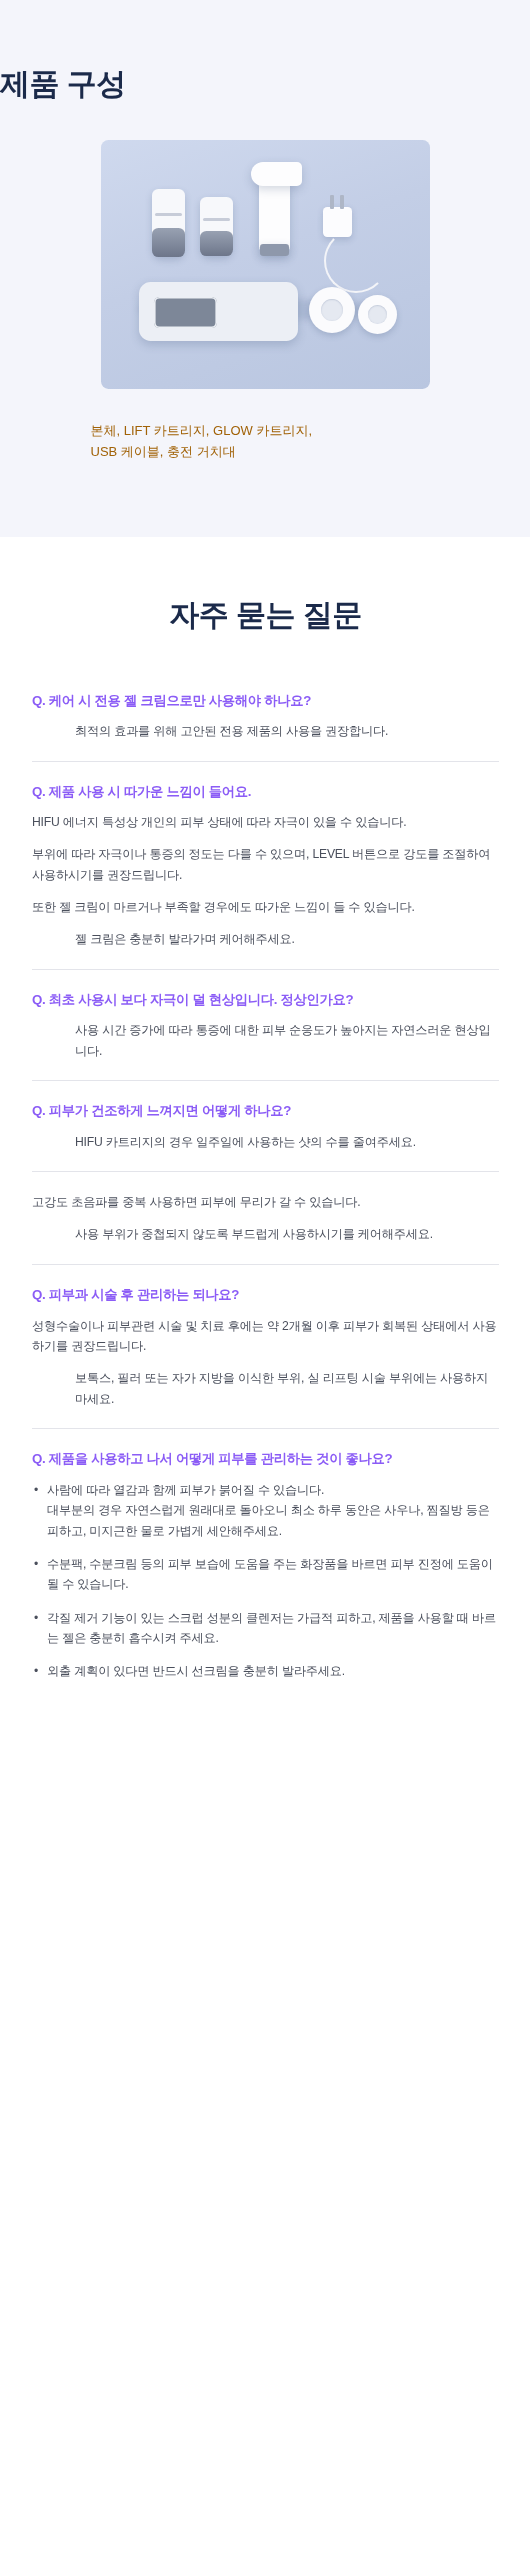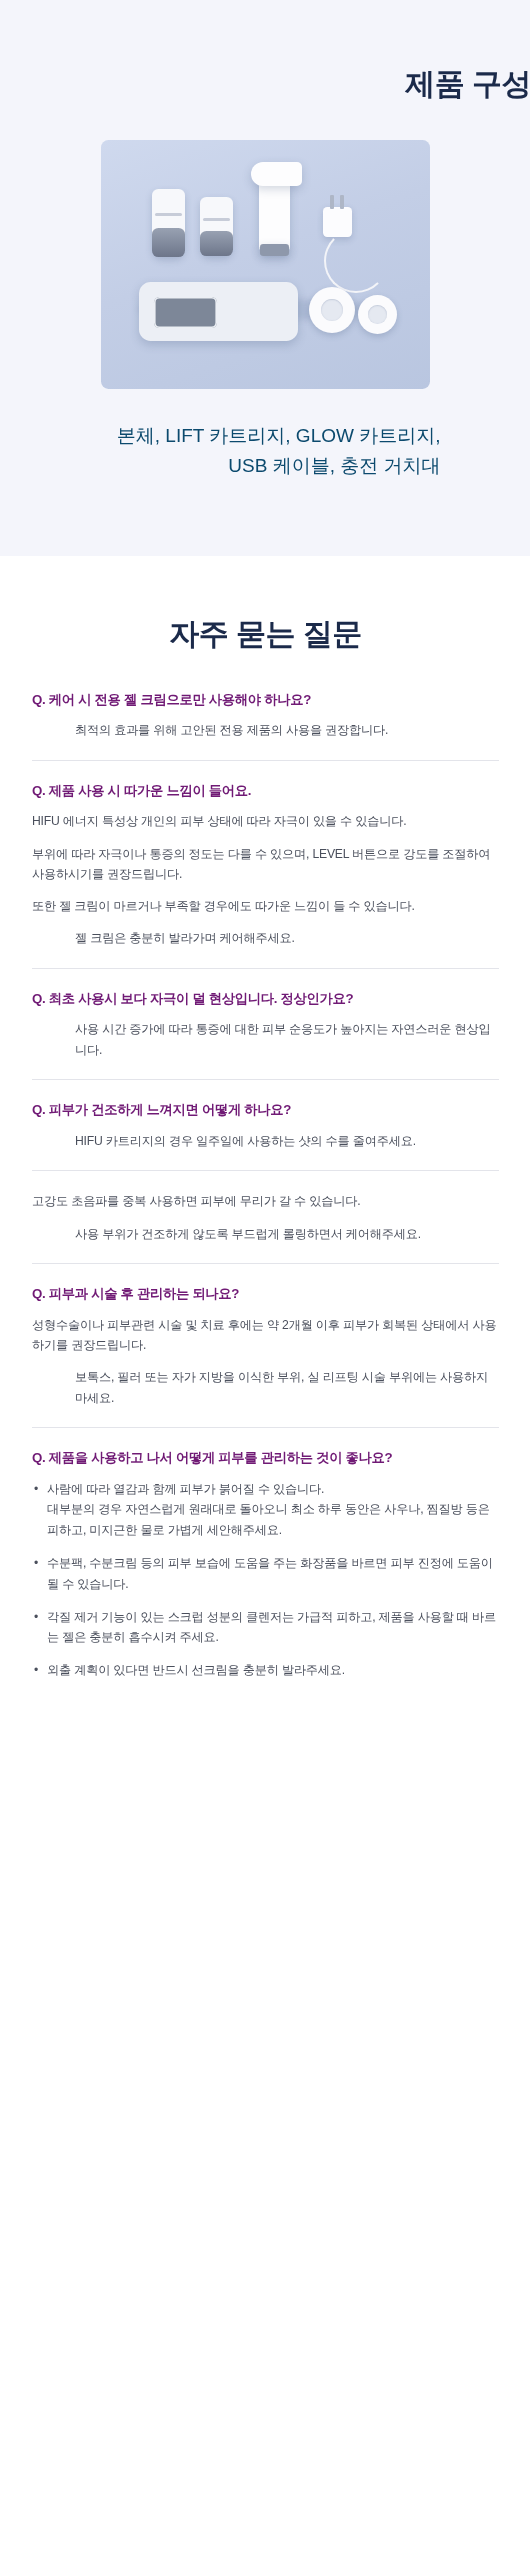--- a/index.html
+++ b/index.html
@@ -12,21 +12,21 @@
     width: 531px;
     font-family: "Liberation Sans", sans-serif;
     color: #333333;
     -webkit-font-smoothing: antialiased;
   }
 
   
   .section-composition {
     background: #f4f5fb;
     padding: 64px 0 74px 0;
-    text-align: right;
+    text-align: left;
   }
   .section-title {
     font-size: 30px;
     font-weight: bold;
     color: #1b2a4a;
     letter-spacing: -0.5px;
     margin: 0 0 37px 0;
     line-height: 1.3;
   }
   .product-figure {
@@ -115,57 +115,57 @@
   .screen-panel {
     position: absolute;
     border-radius: 5.3px;
     background: #7d8798;
     box-shadow: inset 0 0 0 1.6px #eceff4;
   }
 
   .composition-caption {
     margin: 32px auto 0 auto;
     width: 350px;
-    font-size: 19px;
+    font-size: 13px;
     line-height: 1.6;
-    color: #0c4a6e;
+    color: #a16207;
     font-weight: 500;
   }
 
   
   .section-faq {
     background: #ffffff;
     padding: 58px 0 64px 0;
   }
   .faq-title {
     text-align: center;
     font-size: 30px;
     font-weight: bold;
     color: #1b2a4a;
     letter-spacing: -0.5px;
-    margin: 0 0 35px 0;
+    margin: 0 0 55px 0;
   }
   .faq-list {
     width: 467px;
     margin: 0 auto;
   }
   .faq-item {
     padding: 0 0 19px 0;
     border-bottom: 0.5px solid #e3e4ea;
     margin-bottom: 20px;
   }
   .faq-item:last-child {
     border-bottom: none;
     margin-bottom: 0;
     padding-bottom: 0;
   }
   .faq-q {
     font-size: 13.3px;
     font-weight: bold;
-    color: #701a75;
+    color: #8b5cf6;
     line-height: 1.5;
     margin: 0 0 10.6px 0;
     letter-spacing: -0.3px;
   }
   .faq-a p {
     font-size: 12.2px;
     line-height: 1.68;
     color: #4a4f5c;
     margin: 0 0 11.7px 0;
     letter-spacing: -0.2px;
@@ -268,21 +268,21 @@
     <div class="faq-item">
       <p class="faq-q">Q. 피부가 건조하게 느껴지면 어떻게 하나요?</p>
       <div class="faq-a">
         <p>HIFU 카트리지의 경우 일주일에 사용하는 샷의 수를 줄여주세요.</p>
       </div>
     </div>
 
     <div class="faq-item">
       <div class="faq-a">
         <p>고강도 초음파를 중복 사용하면 피부에 무리가 갈 수 있습니다.</p>
-        <p>사용 부위가 건조하게 않도록 부드럽게 롤링하면서 케어해주세요.</p>
+        <p>사용 부위가 중첩되지 않도록 부드럽게 사용하시기를 케어해주세요.</p>
       </div>
     </div>
 
     <div class="faq-item">
       <p class="faq-q">Q. 피부과 시술 후 관리하는 되나요?</p>
       <div class="faq-a">
         <p>성형수술이나 피부관련 시술 및 치료 후에는 약 2개월 이후 피부가 회복된 상태에서 사용하기를 권장드립니다.</p>
         <p> 보톡스, 필러 또는 자가 지방을 이식한 부위, 실 리프팅 시술 부위에는 사용하지 마세요.</p>
       </div>
     </div>

